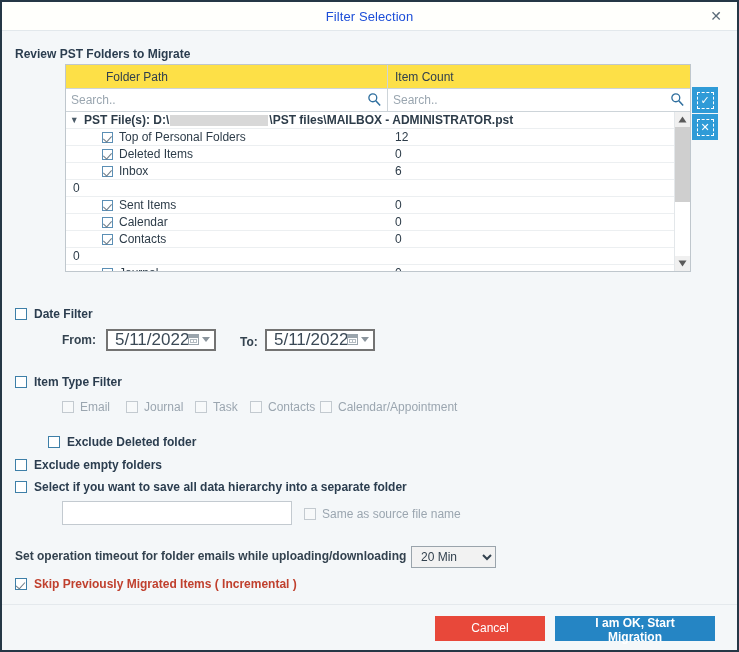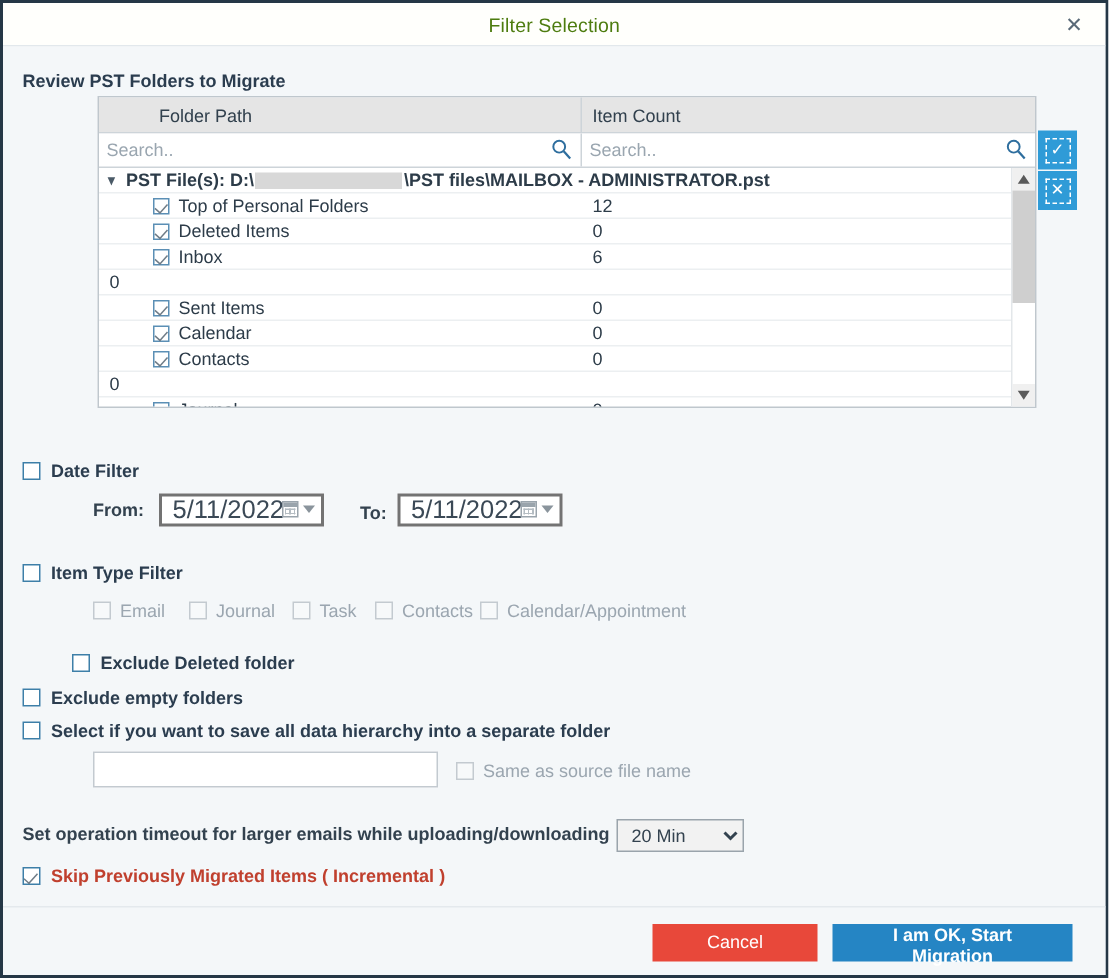--- a/index.html
+++ b/index.html
@@ -27,21 +27,21 @@
     position: relative;
     height: 28px;
     background: #fffffc;
     border-bottom: 1px solid #e2e8ec;
     display: flex;
     align-items: center;
     justify-content: center;
   }
   #title-text {
     font-size: 13px;
-    color: #4d7c0f;
+    color: #1d4ed8;
     letter-spacing: .1px;
   }
   #close-btn {
     position: absolute;
     right: 6px;
     top: 0;
     height: 28px;
     width: 30px;
     display: flex;
     align-items: center;
@@ -80,21 +80,21 @@
     background: #ffffff;
     box-sizing: border-box;
     display: flex;
     flex-direction: column;
   }
   #grid-header {
     display: flex;
     height: 23px;
     flex: 0 0 23px;
     border-bottom: 1px solid #cdd4d9;
-    background: #e5e5e5;
+    background: #fde047;
   }
   .hcell {
     font-size: 12px;
     color: #31404d;
     display: flex;
     align-items: center;
     box-sizing: border-box;
   }
   .hcell.c1 { width: 322px; padding-left: 40px; border-right: 1px solid #cdd4d9; }
   .hcell.c2 { flex: 1; padding-left: 7px; }
@@ -643,21 +643,21 @@
       <span>Select if you want to save all data hierarchy into a separate folder</span>
     </div>
 
     <input id="hier-input" type="text" placeholder="" style="">
 
     <div class="tcheck" style="left:302px; top:476px;">
       <span class="box"></span>
       <span>Same as source file name</span>
     </div>
 
-    <div class="small-label" style="left:13px; top:518px;">Set operation timeout for larger emails while uploading/downloading</div>
+    <div class="small-label" style="left:13px; top:518px;">Set operation timeout for folder emails while uploading/downloading</div>
     <select id="timeout-select"><option value="20 Min">20 Min</option></select>
 
     <div class="fcheck red" style="left:13px; top:546px;">
       <span class="box checked"></span>
       <span>Skip Previously Migrated Items ( Incremental )</span>
     </div>
 
     <div class="fcheck" style="left:13px; top:575px;">
       <span class="box"></span>
       <span>Select if migrating to Office365 Group</span>

